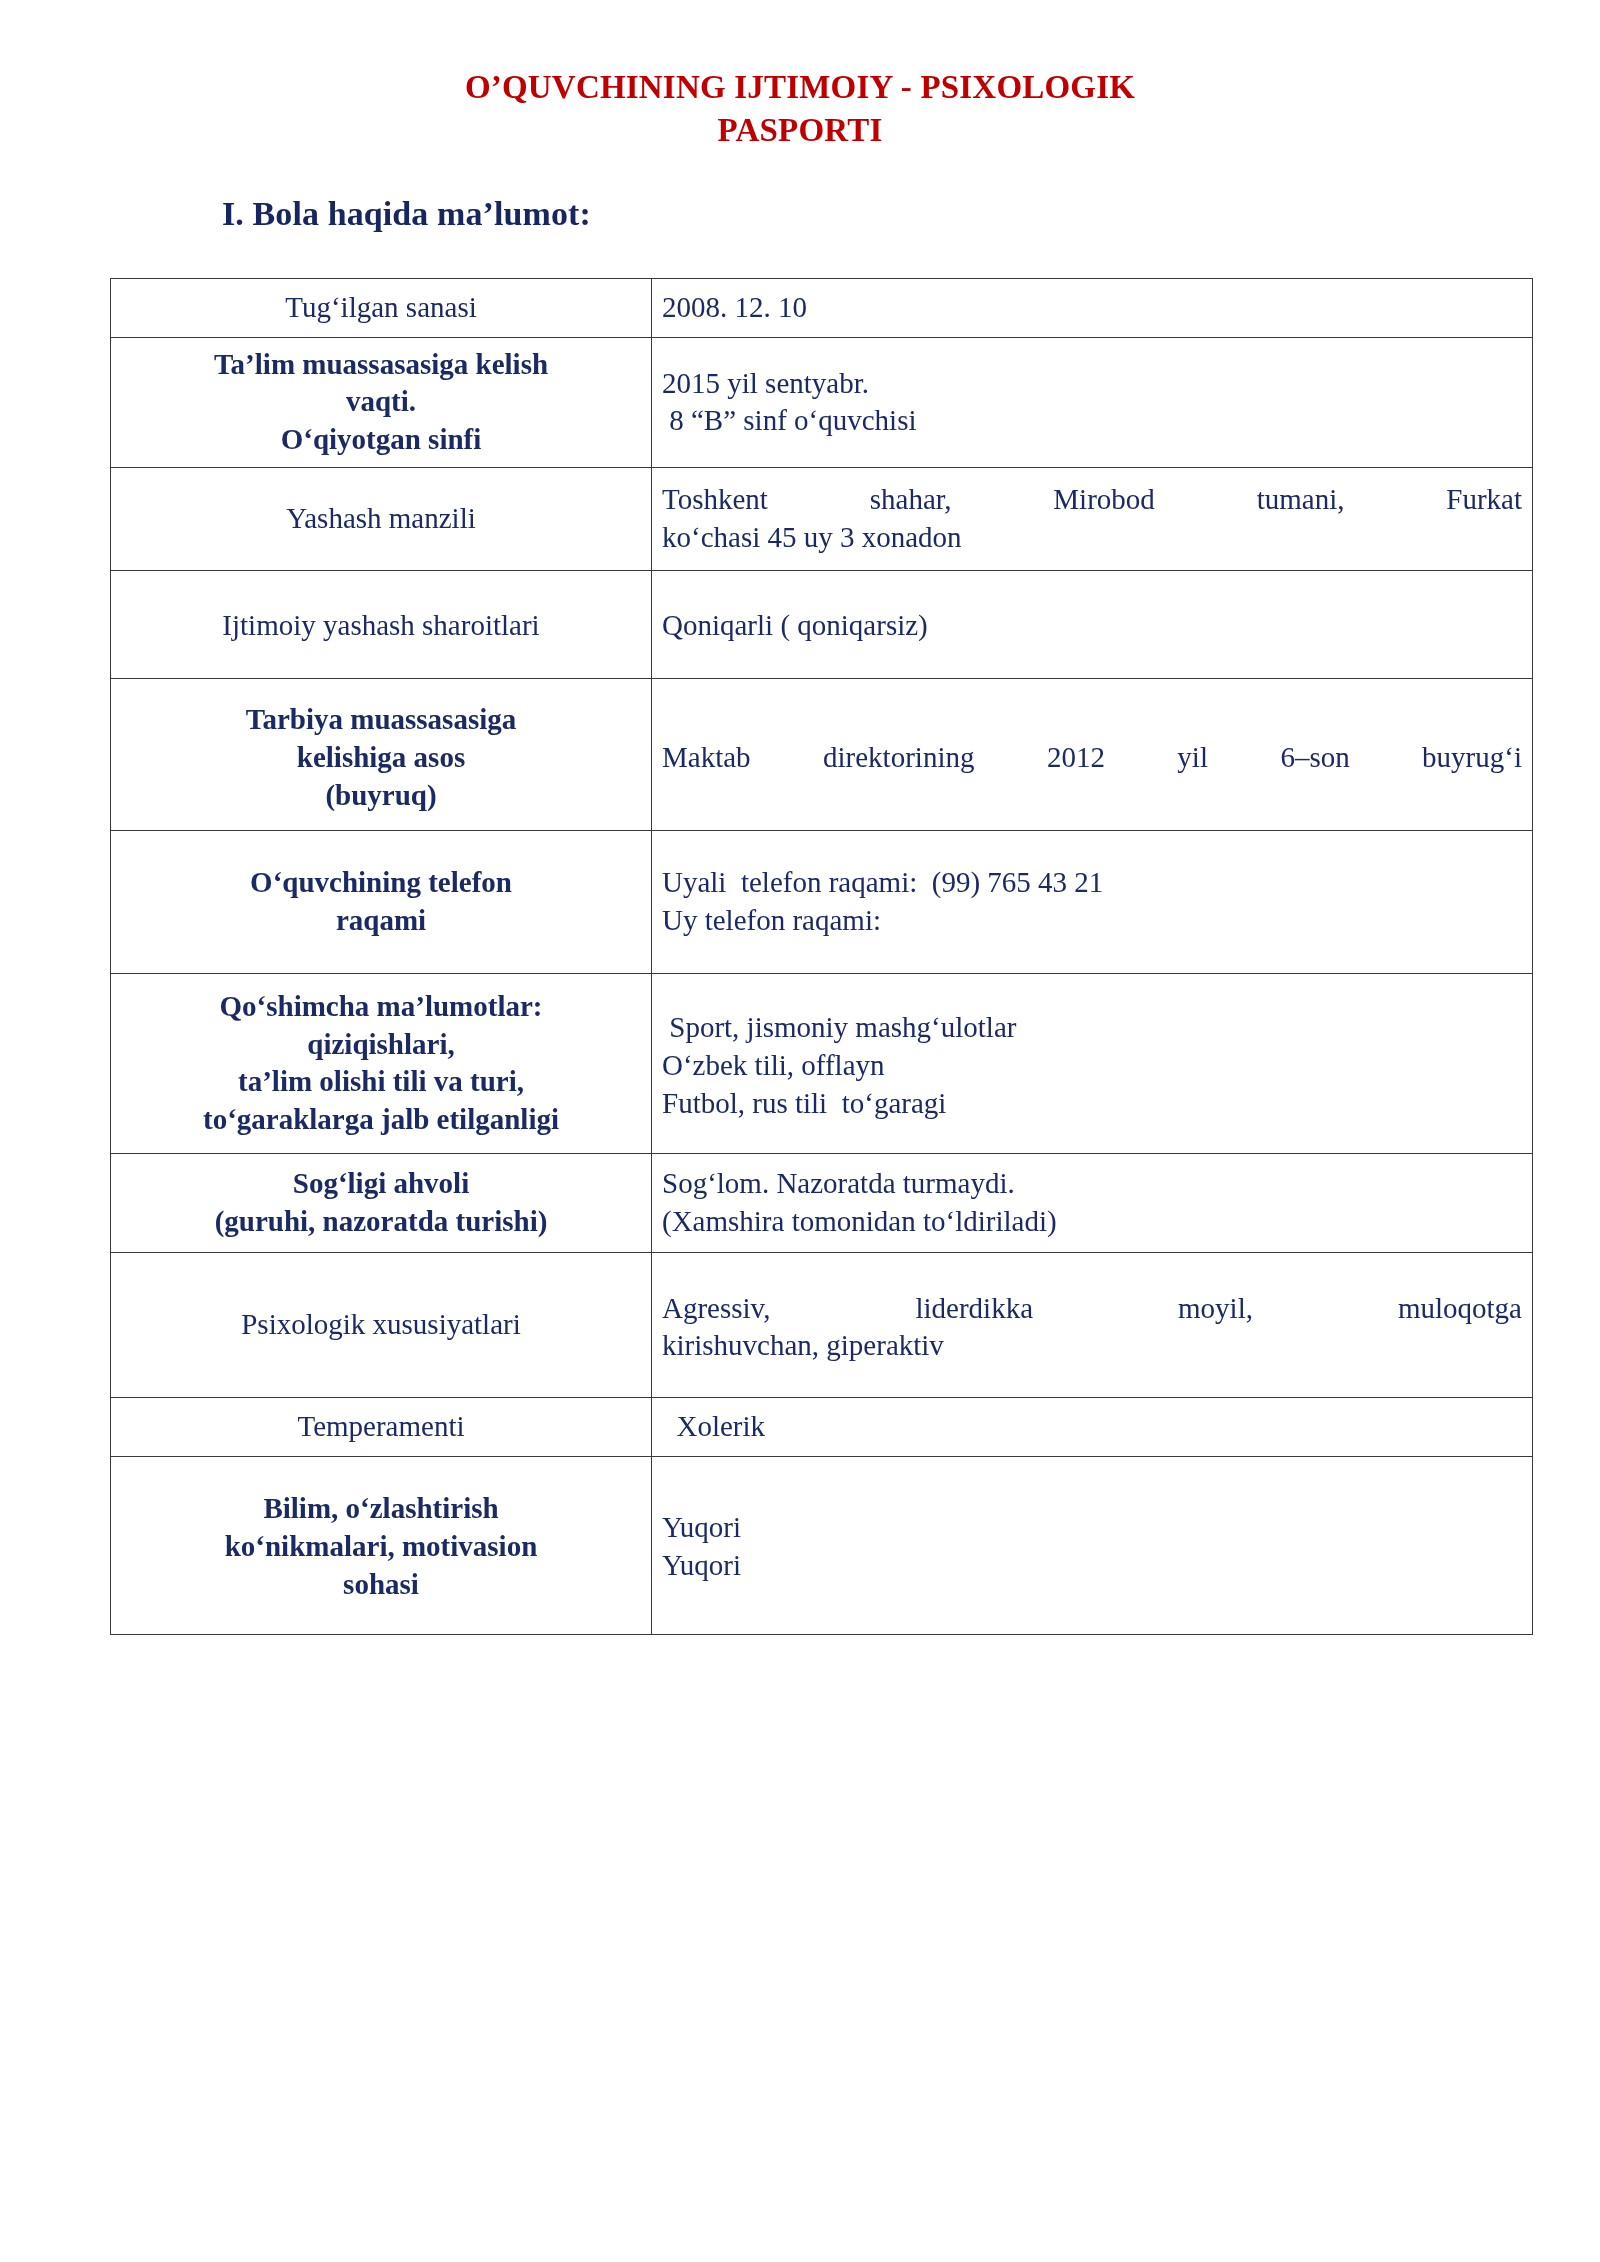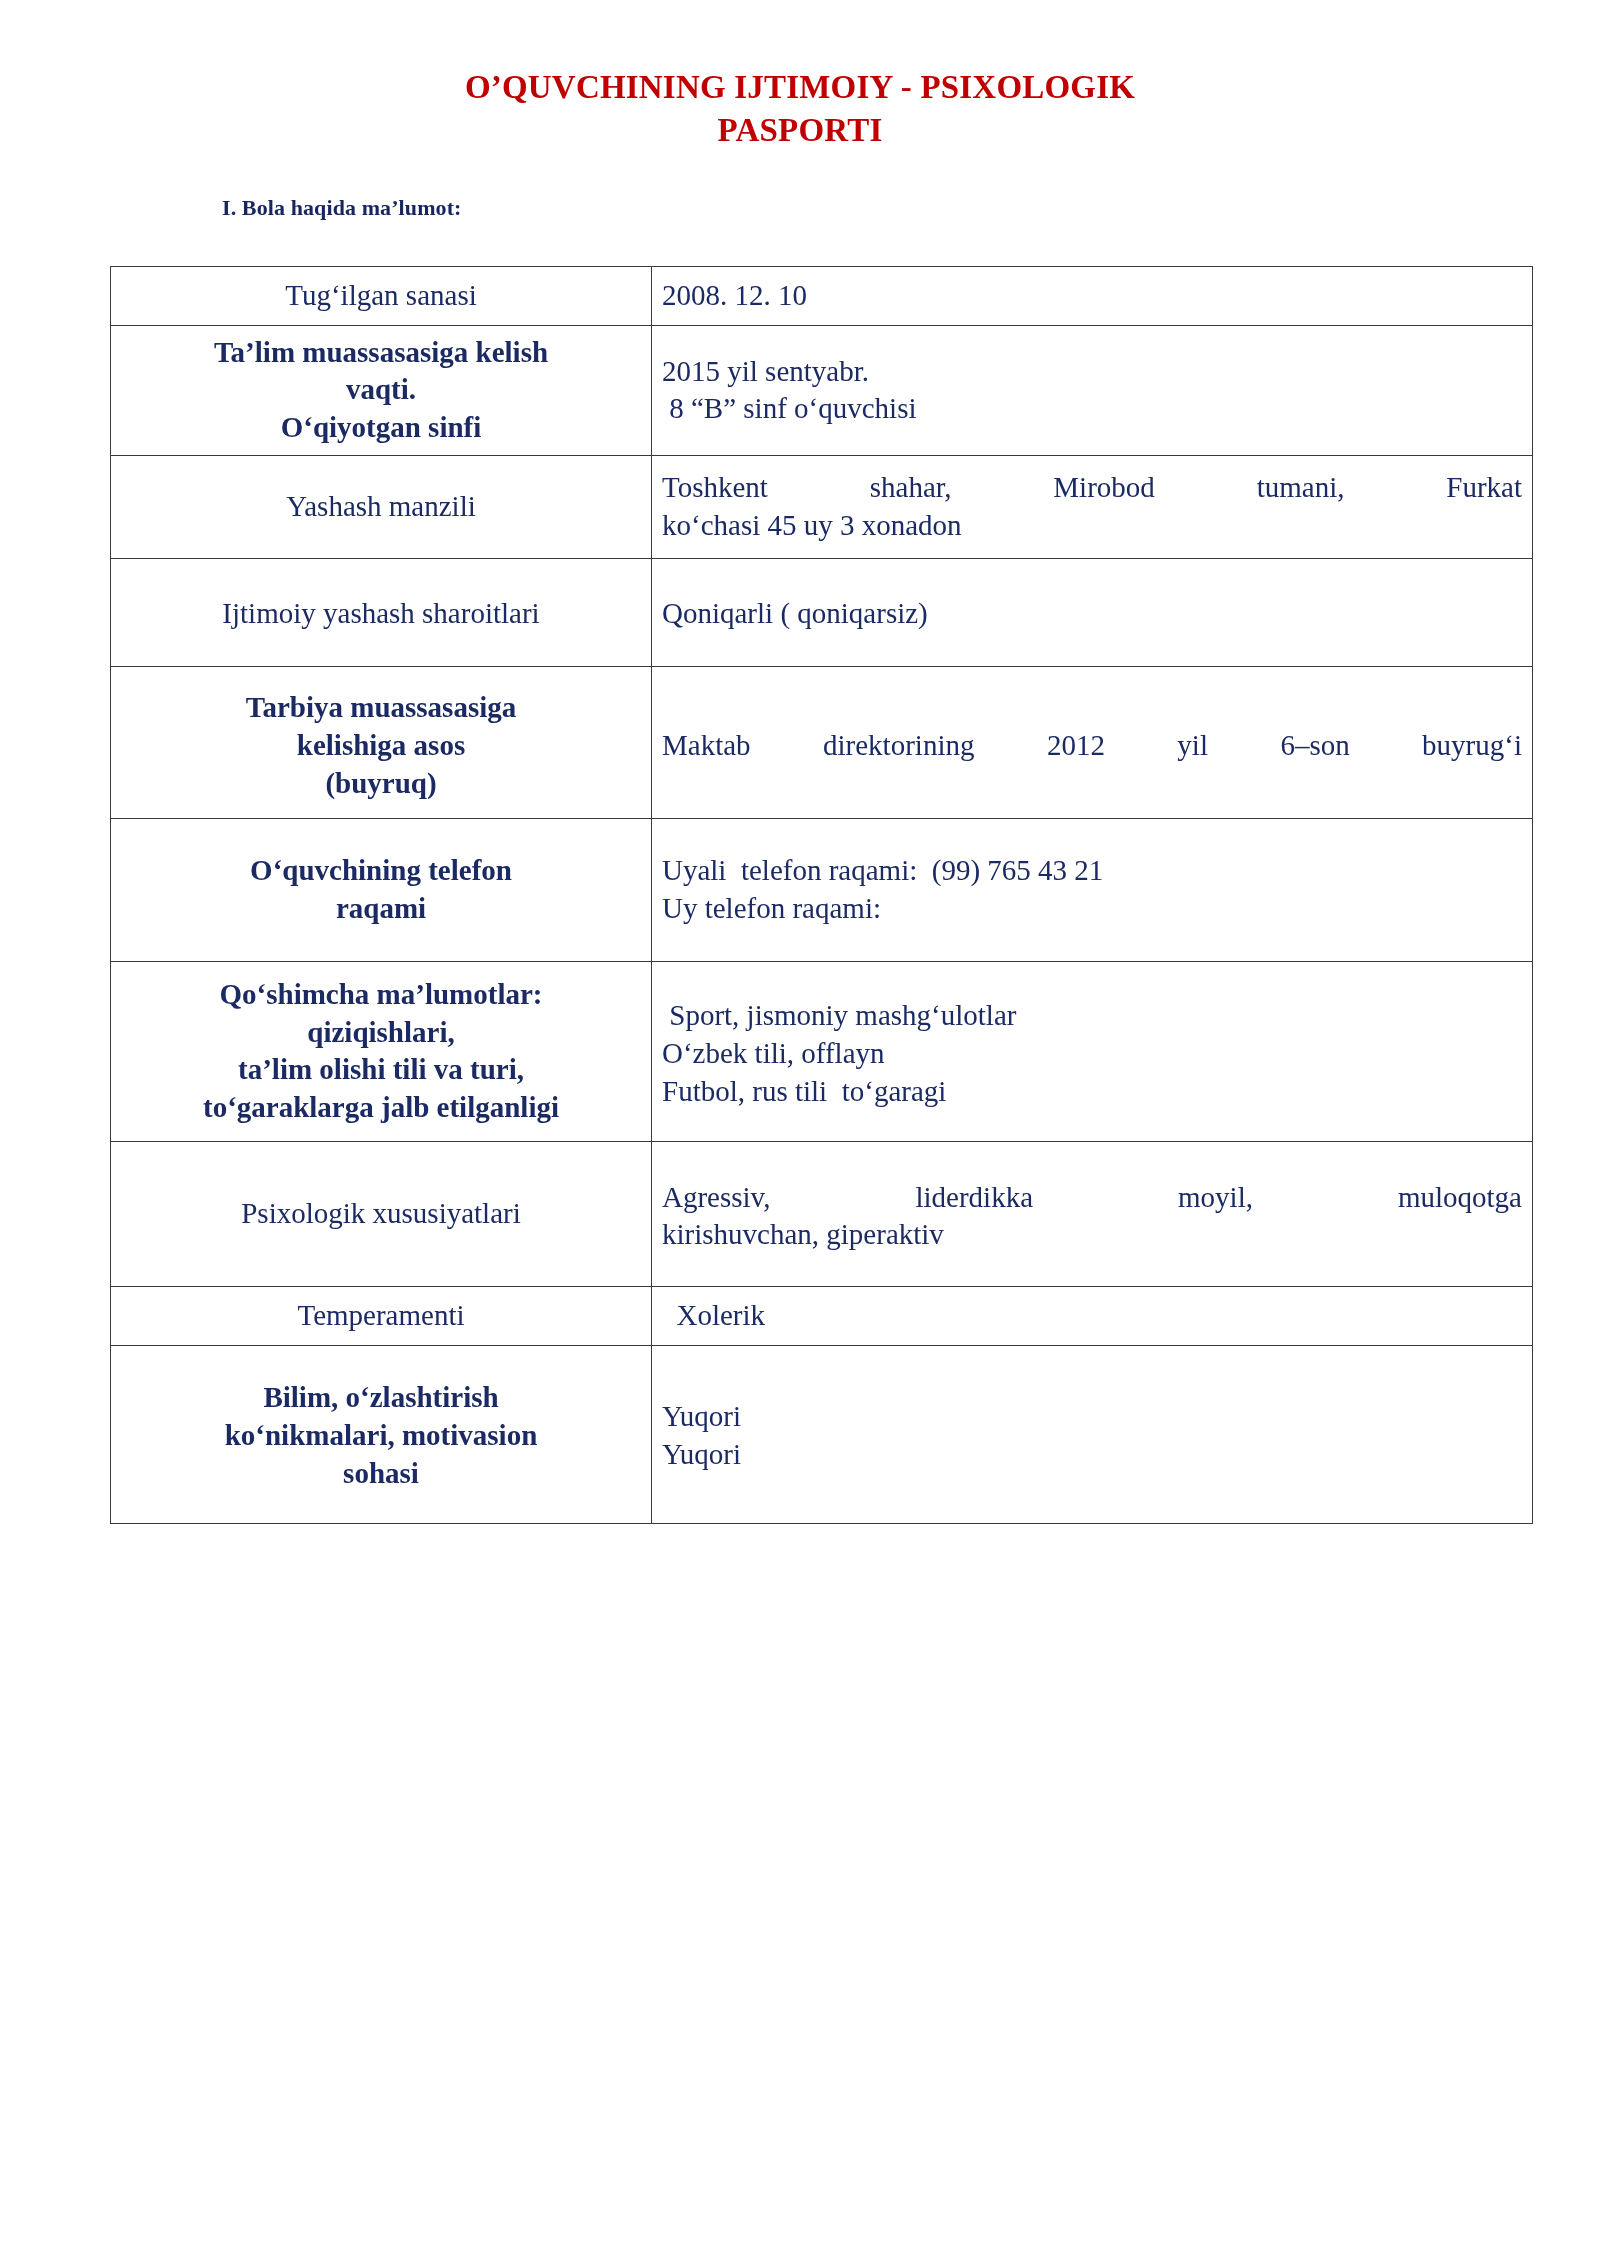--- a/index.html
+++ b/index.html
@@ -34,21 +34,21 @@
     letter-spacing: 0.2px;
     margin: 0;
     padding-top: 66px;
   }
   .doc-title .line2 { display: block; }
 
   
   .section-heading {
     color: #17265e;
     font-weight: bold;
-    font-size: 22px;
+    font-size: 34px;
     margin: 0;
     padding-top: 43px;
     padding-left: 222px;
     letter-spacing: 0.1px;
   }
 
   
   .table-wrap {
     padding-top: 45px;
     padding-left: 110px;
@@ -173,20 +173,30 @@
             <span class="lline">ta’lim olishi tili va turi,</span>
             <span class="lline">to‘garaklarga jalb etilganligi</span>
           </td>
           <td class="value vtop" style="padding-top:12px;">
             <span class="vline nowrapline"> Sport, jismoniy mashg‘ulotlar</span>
             <span class="vline nowrapline">O‘zbek tili, offlayn</span>
             <span class="vline nowrapline">Futbol, rus tili  to‘garagi</span>
           </td>
         </tr>
 
+        <tr>
+          <td class="label" style="height:84px;">
+            <span class="lline">Sog‘ligi ahvoli</span>
+            <span class="lline">(guruhi, nazoratda turishi)</span>
+          </td>
+          <td class="value">
+            <span class="vline nowrapline">Sog‘lom. Nazoratda turmaydi.</span>
+            <span class="vline nowrapline u">(Xamshira tomonidan to‘ldiriladi)</span>
+          </td>
+        </tr>
 
         <tr>
           <td class="label" style="height:130px;">Psixologik xususiyatlari</td>
           <td class="value justify vtop" style="padding-top:12px;">
             <span class="jline spread">Agressiv, liderdikka moyil, muloqotga</span>
             <span class="jline">kirishuvchan, giperaktiv</span>
           </td>
         </tr>
 
         <tr>

